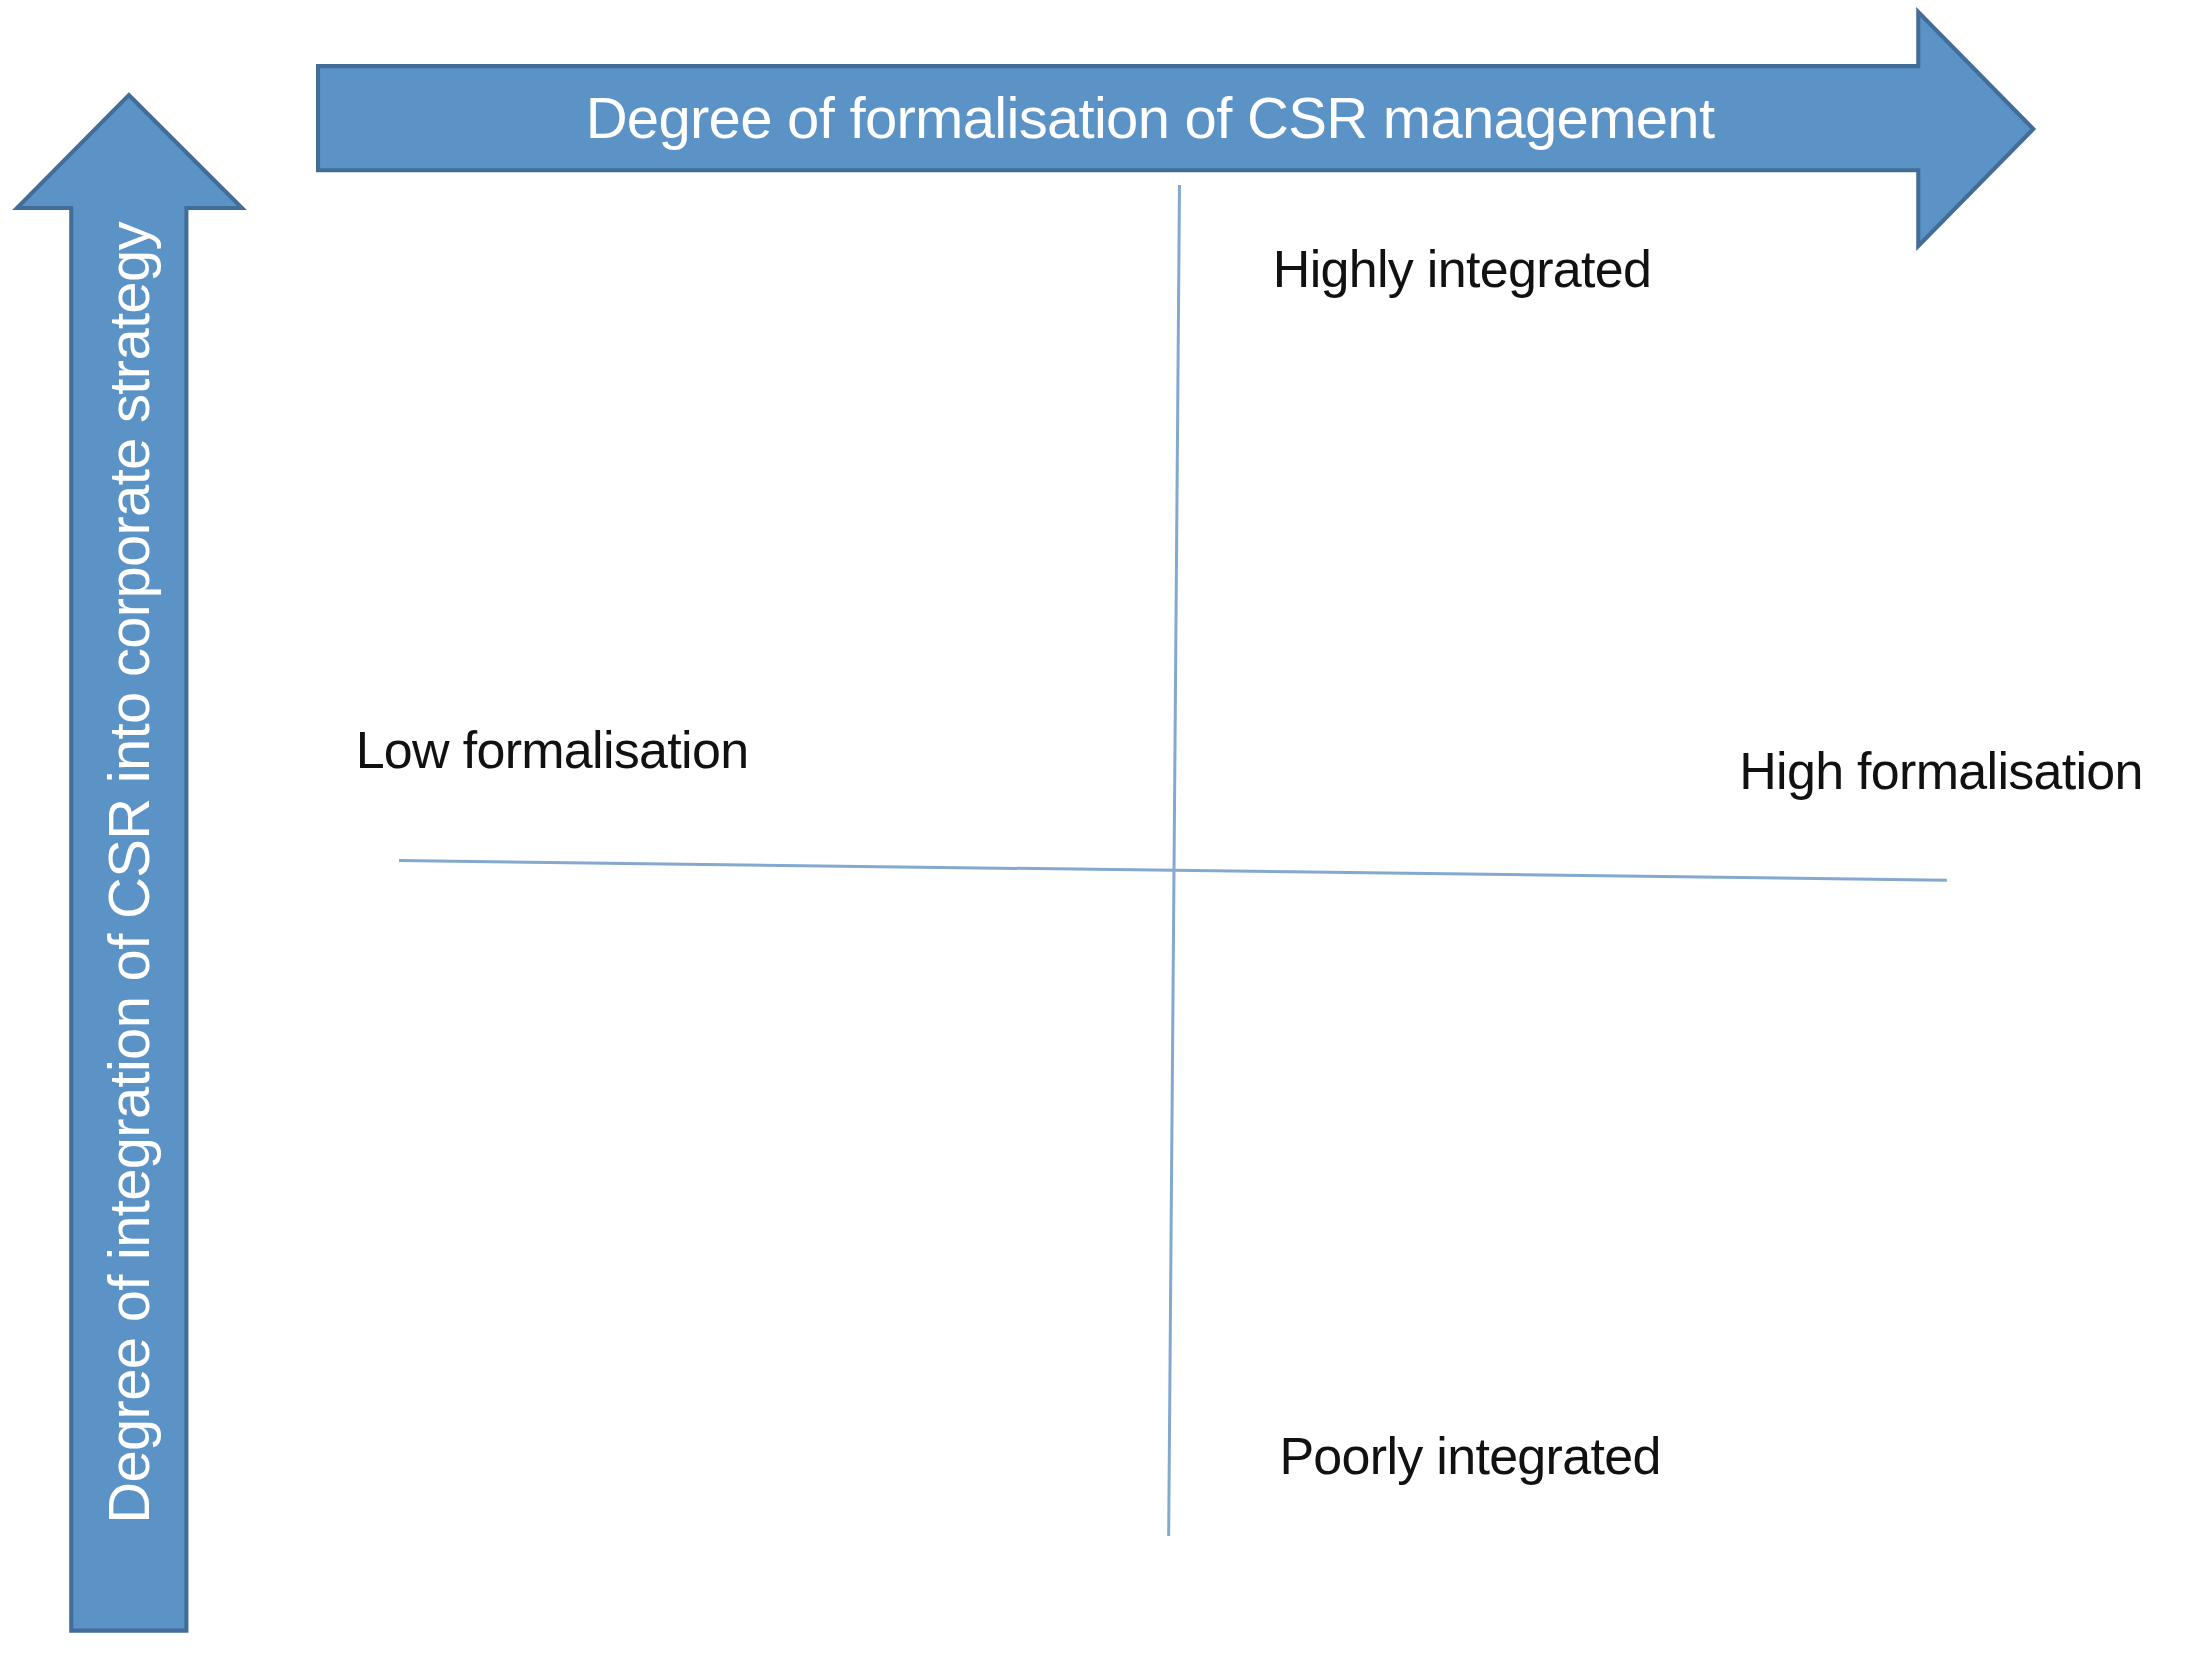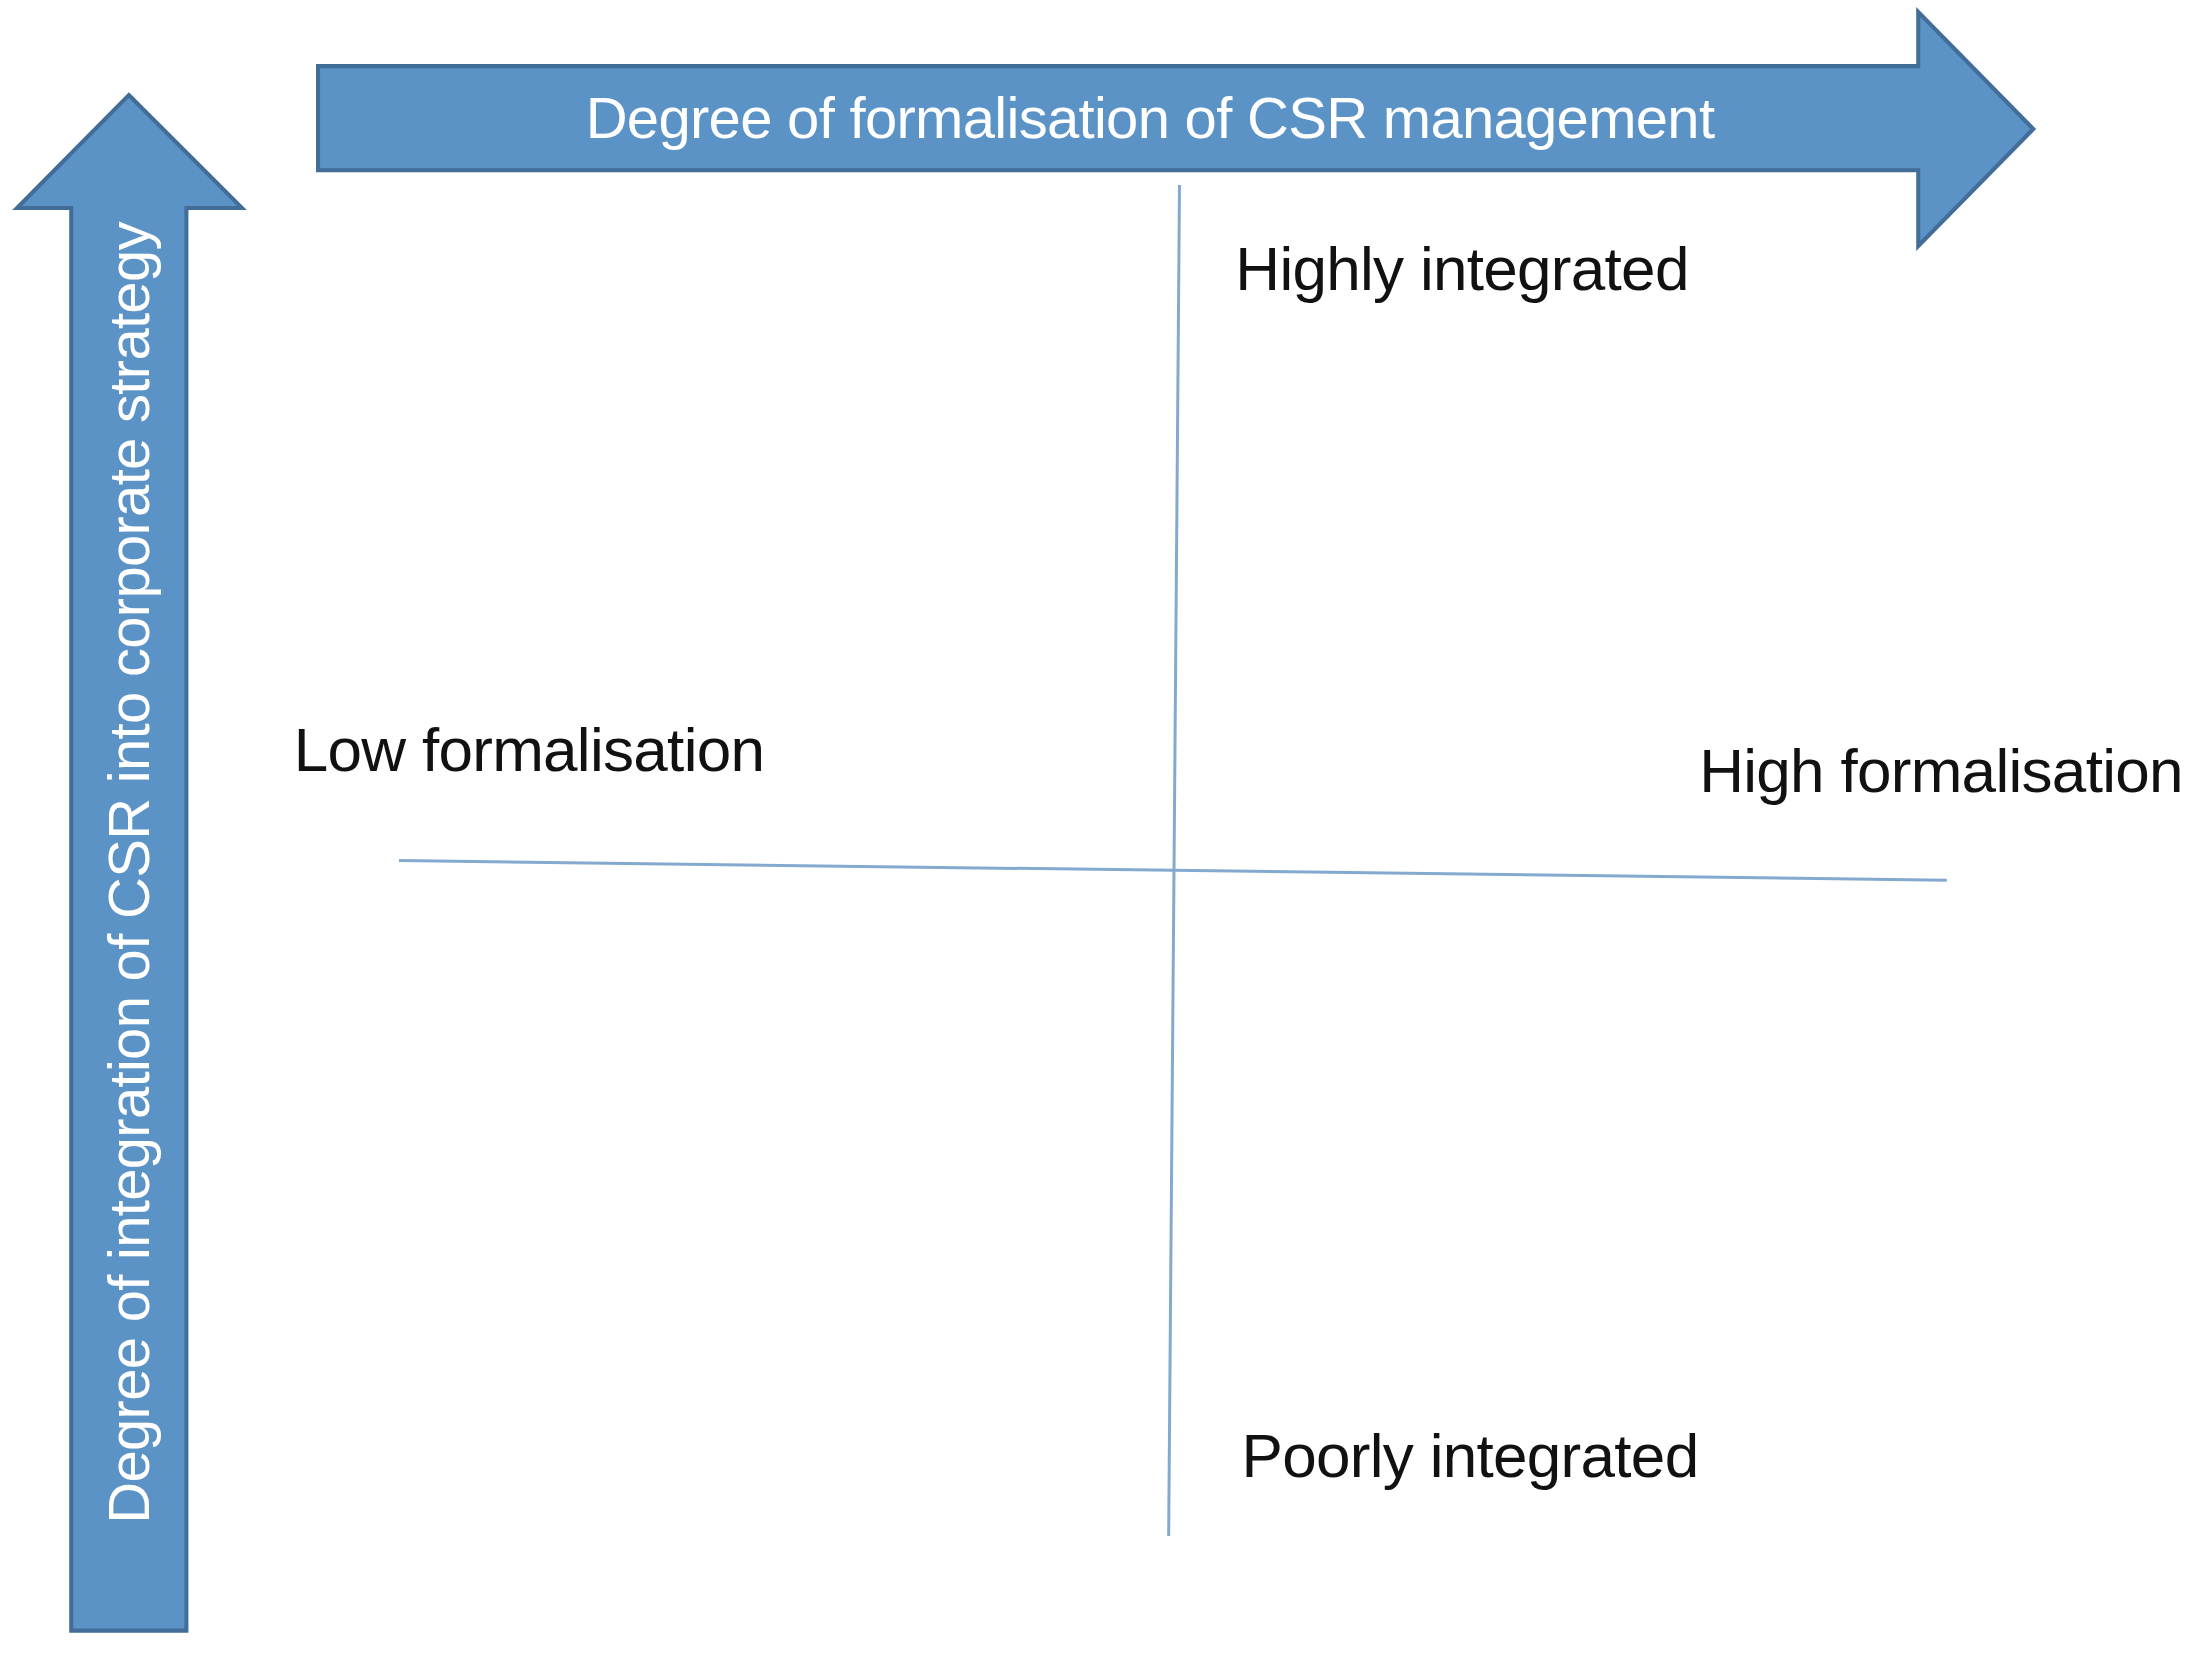--- a/index.html
+++ b/index.html
@@ -43,28 +43,28 @@
     left:1150px;top:118px;
     transform:translate(-50%,-50%);
   }
   .axis-label.y{
     left:129px;top:873px;
     transform:translate(-50%,-50%) rotate(-90deg);
   }
   .qlabel{
     position:absolute;
     color:var(--label-text);
-    font-size:62px;
+    font-size:52px;
     letter-spacing:-0.7px;
     white-space:nowrap;
     line-height:1;
     transform:translate(-50%,-50%);
   }
   .qlabel.top{left:1462px;top:269px;}
-  .qlabel.left{left:529px;top:750px;}
+  .qlabel.left{left:552px;top:750px;}
   .qlabel.right{left:1941px;top:771px;}
   .qlabel.bottom{left:1470px;top:1456px;}
   .line{
     position:absolute;
     background:var(--axis-line);
   }
   .line.h{
     left:399px;top:859px;
     width:1548px;height:3.4px;
     transform-origin:left center;

